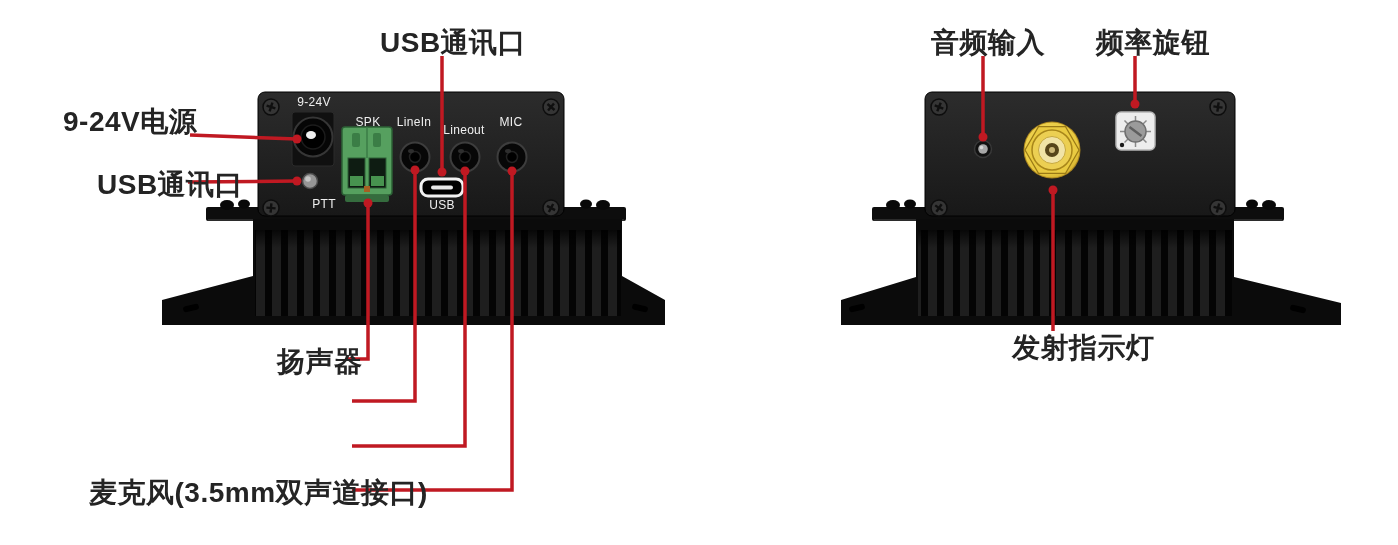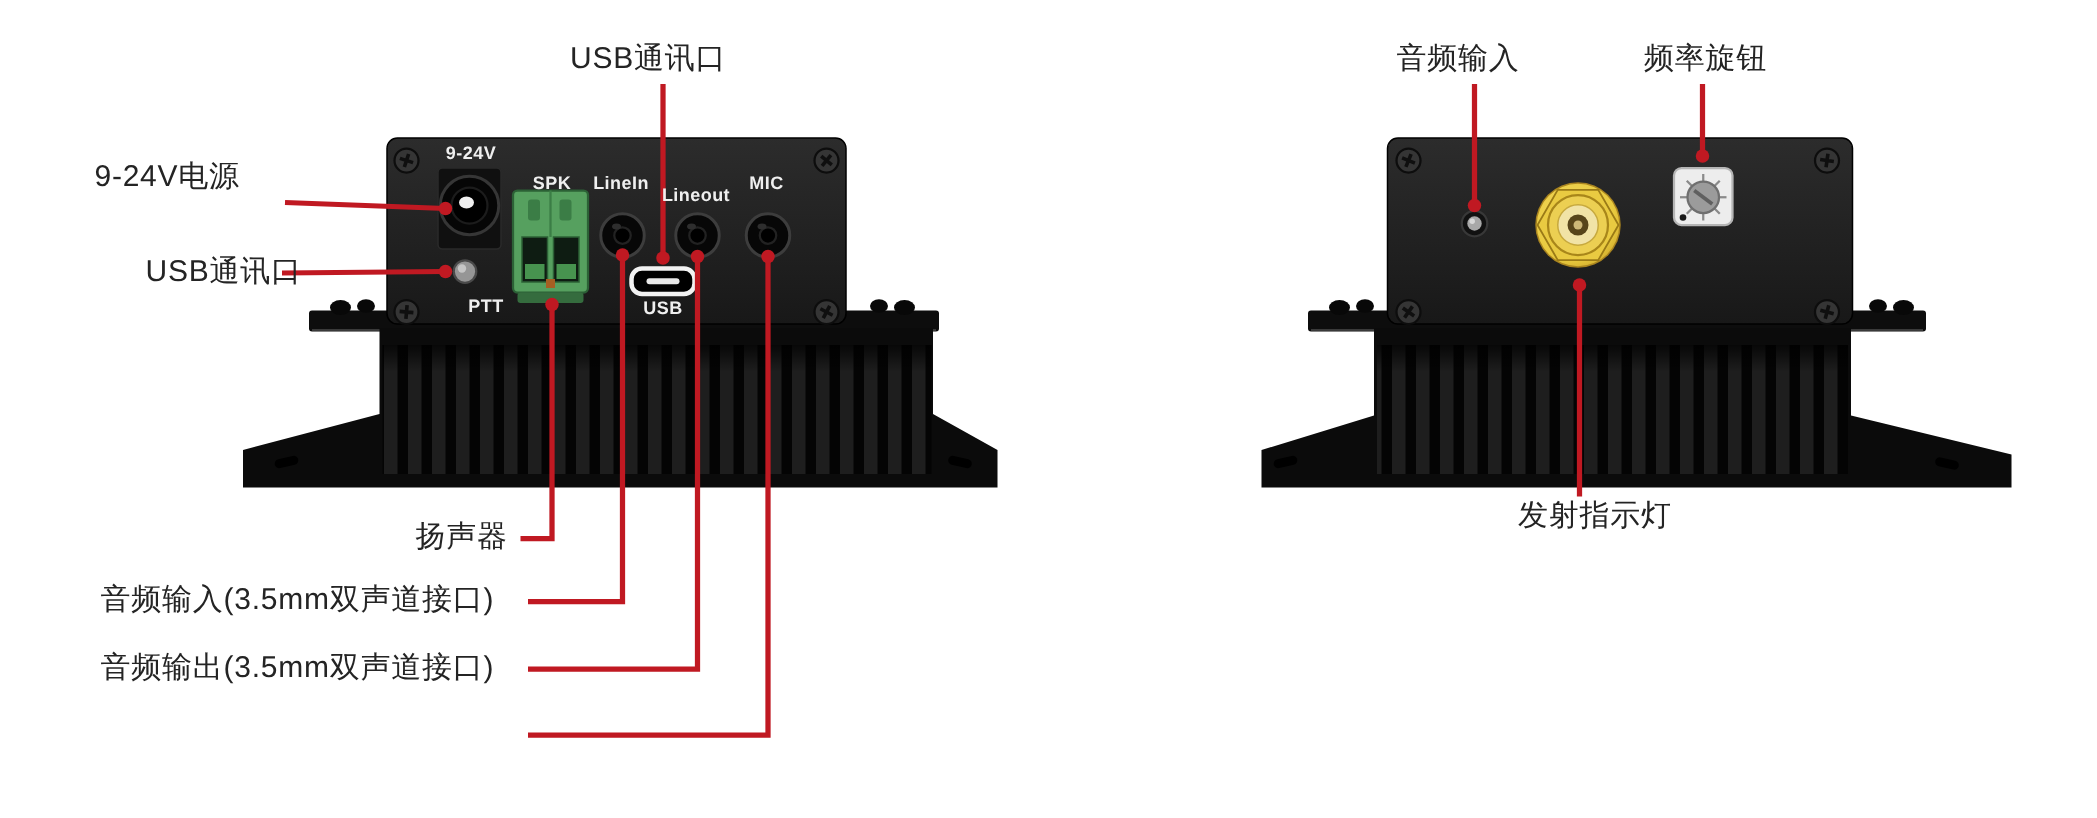--- a/index.html
+++ b/index.html
@@ -7,25 +7,25 @@
     --label:#242424;
     --panel-text:#efefef;
   }
   html,body{margin:0;padding:0;background:#ffffff;}
   .stage{
     position:relative;width:1398px;height:545px;background:#ffffff;overflow:hidden;
     font-family:"Liberation Sans","DejaVu Sans",sans-serif;
   }
   .stage svg{position:absolute;left:0;top:0;}
   .ann{
-    position:absolute;font-size:20px;font-weight:normal;color:var(--label);
+    position:absolute;font-size:28px;font-weight:bold;color:var(--label);
     white-space:nowrap;letter-spacing:0.5px;line-height:1;
   }
   .plabel{
-    position:absolute;font-size:12px;font-weight:bold;color:var(--panel-text);
+    position:absolute;font-size:12px;font-weight:normal;color:var(--panel-text);
     transform:translateX(-50%);white-space:nowrap;letter-spacing:0.3px;line-height:1;
   }
   .ann-line{stroke:var(--red);stroke-width:3.5;fill:none;}
   .ann-dot{fill:var(--red);}
 </style>
 </head>
 <body>
 
 <div class="stage">
 
@@ -228,22 +228,21 @@
 
       <polyline class="ann-line" points="1053,331 1053,190"></polyline>
       <circle class="ann-dot" cx="1053" cy="190" r="4.5"></circle>
     </g>
   </svg>
 
   <div class="ann" style="left:63px;top:108px">9-24V电源</div>
   <div class="ann" style="left:97px;top:171px">USB通讯口</div>
   <div class="ann" style="left:380px;top:29px">USB通讯口</div>
   <div class="ann" style="left:277px;top:348px">扬声器</div>
-  <div class="ann" style="left:67px;top:390px">音频输入(3.5mm双声道接口)</div>
-  <div class="ann" style="left:67px;top:435px">音频输出(3.5mm双声道接口)</div>
+  <div class="ann" style="left:89px;top:479px">麦克风(3.5mm双声道接口)</div>
   <div class="ann" style="left:931px;top:29px">音频输入</div>
   <div class="ann" style="left:1096px;top:29px">频率旋钮</div>
   <div class="ann" style="left:1012px;top:334px">发射指示灯</div>
 
   <div class="plabel" style="left:314px;top:96px">9-24V</div>
   <div class="plabel" style="left:368px;top:116px">SPK</div>
   <div class="plabel" style="left:414px;top:116px">LineIn</div>
   <div class="plabel" style="left:464px;top:124px">Lineout</div>
   <div class="plabel" style="left:511px;top:116px">MIC</div>
   <div class="plabel" style="left:324px;top:198px">PTT</div>

